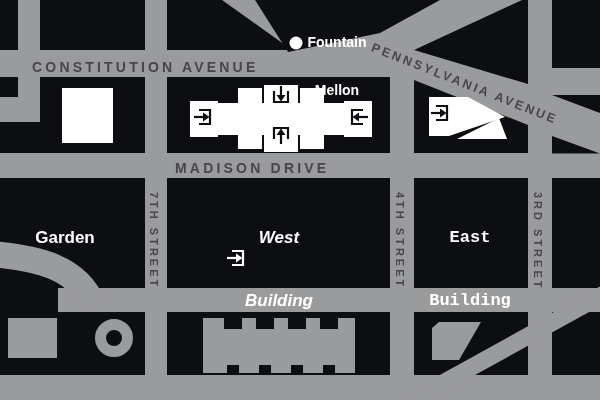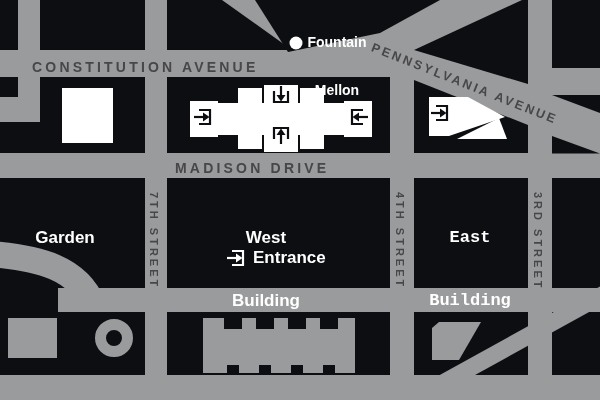--- a/index.html
+++ b/index.html
@@ -121,24 +121,23 @@
 
   <div class="lbl mellon-lbl" style="left:282px;top:2px;width:110px;">
     <div>Fountain</div>
     <div>Mellon</div>
   </div>
 
   <div class="lbl bldg-lbl" style="left:5px;top:185px;width:120px;">
     <div>Garden</div>
   </div>
 
-  <div class="lbl bldg-lbl" style="left:196px;top:185px;width:140px;">
+  <div class="lbl bldg-lbl" style="left:209px;top:185px;width:140px;font-style:italic;">
     <div>West</div>
     <div>Building</div>
   </div>
 
   <div class="lbl bldg-lbl" style="left:410px;top:185px;width:120px;font-family:Liberation Mono, monospace;">
     <div>East</div>
     <div>Building</div>
   </div>
 
-  <div class="lbl entrance-lbl" style="left:253px;top:248px;">Entrance</div>
 </div>
 
 </body></html>

